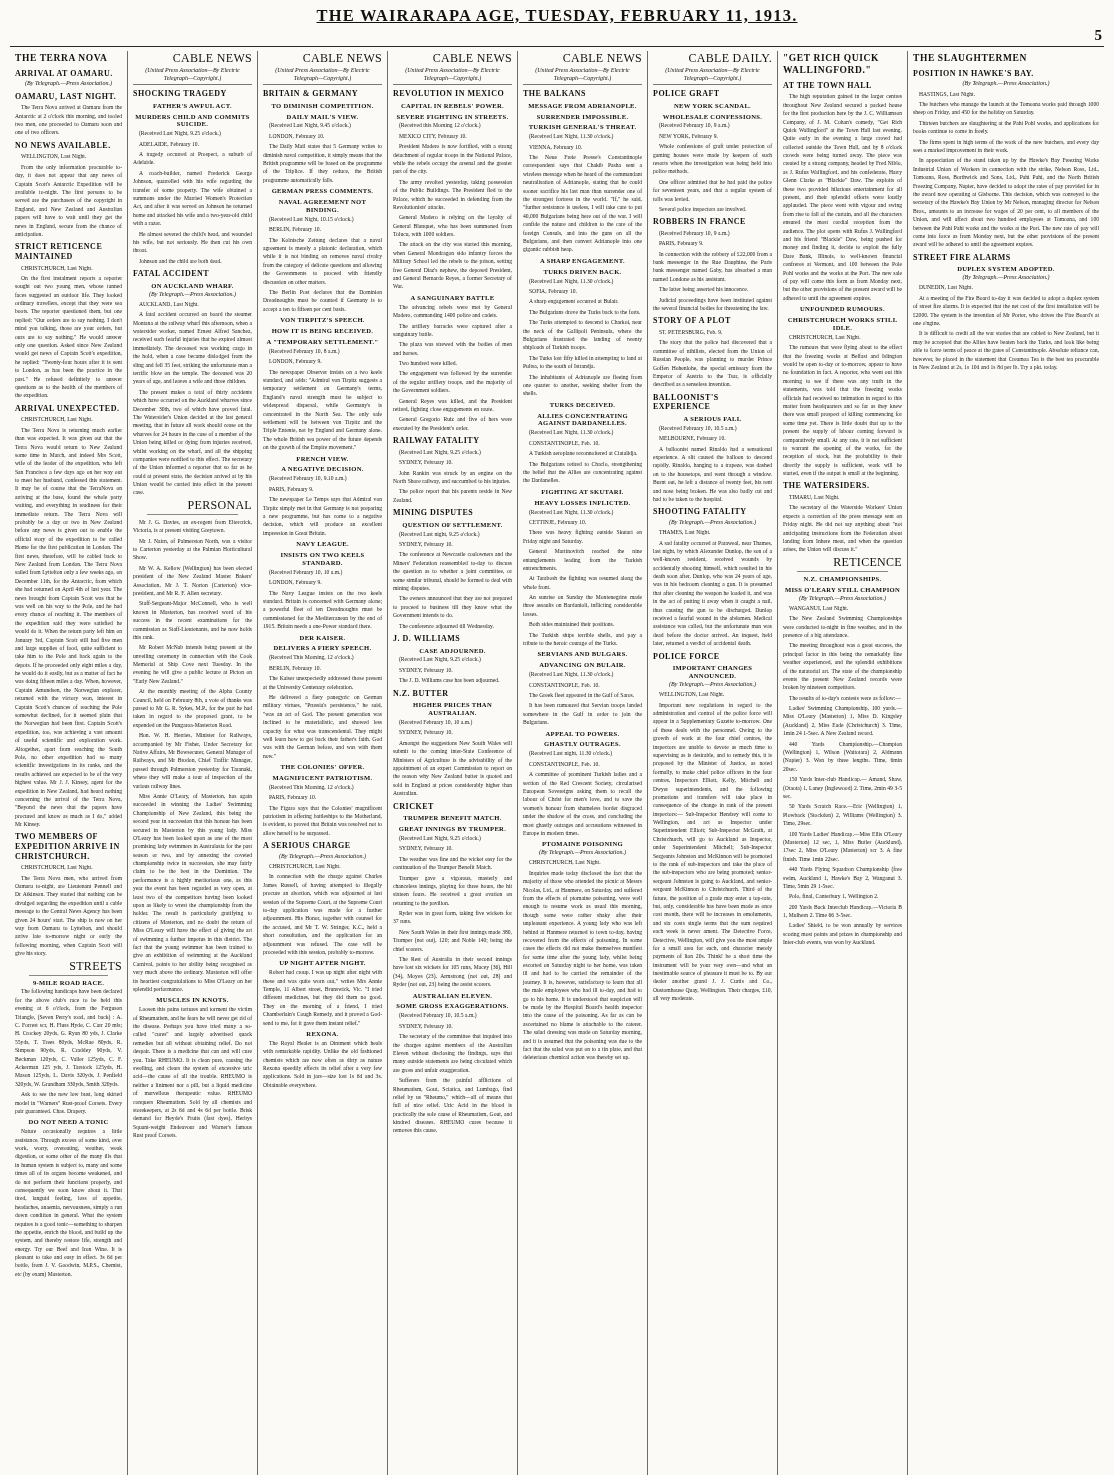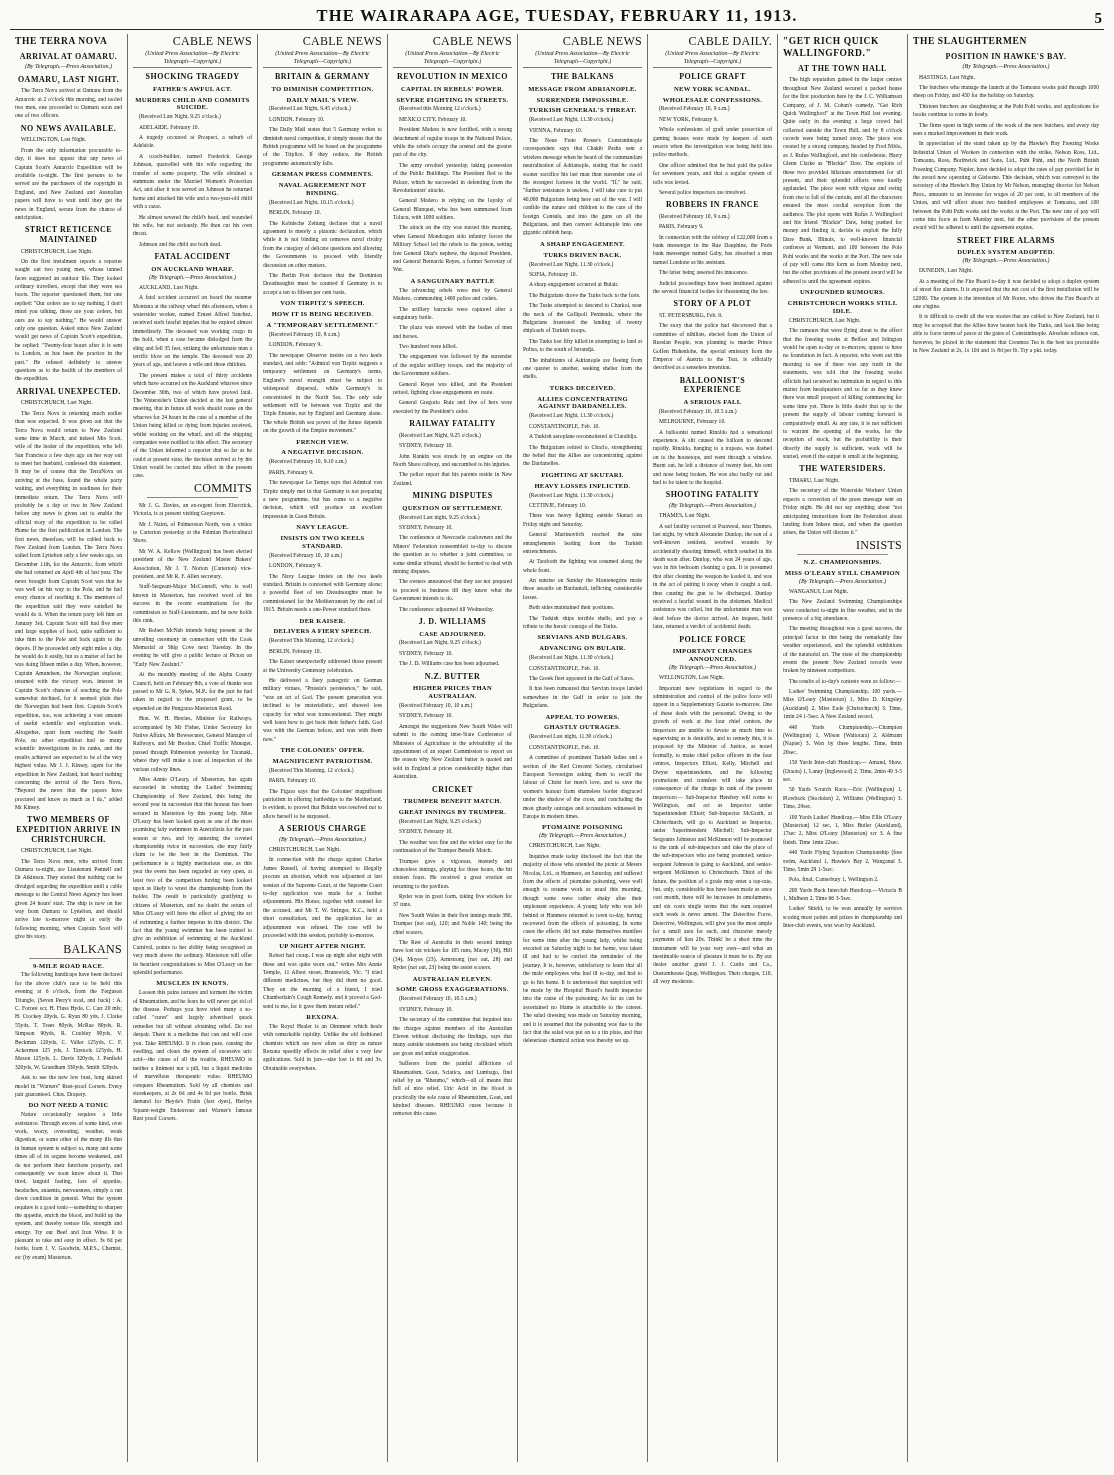--- a/index.html
+++ b/index.html
@@ -13,22 +13,23 @@
     width:1114px;height:1475px;
     box-sizing:border-box;
     padding:6px 10px 4px 10px;
     position:relative;
     background:#fbfaf6;
   }
   
   .masthead{
     display:flex;align-items:flex-end;justify-content:center;
     border-bottom:1px solid #2b2a27;
-    padding-bottom:3px;margin-bottom:4px;
+    padding-bottom:20px;margin-bottom:4px;
     position:relative;
+    text-decoration:underline;
   }
   .masthead .mh-title{
     font-family:"Liberation Serif", serif;
     font-size:16.5px;letter-spacing:1.2px;
     font-weight:600;
     text-align:center;
     white-space:nowrap;
   }
   .masthead .mh-page{
     position:absolute;right:2px;bottom:2px;
@@ -77,21 +78,20 @@
   .credit{
     text-align:center;
     font-size:6px;
     font-style:italic;
     line-height:1.25;
     margin:0 0 3px 0;
     border-bottom:1px solid #777;
     padding-bottom:2px;
   }
   .sub{
-    text-align:center;
     font-size:8px;
     font-weight:700;
     letter-spacing:.5px;
     text-transform:uppercase;
     margin:4px 0 2px 0;
     line-height:1.2;
   }
   .sub2{
     text-align:center;
     font-size:6.6px;
@@ -146,21 +146,21 @@
         <p class="t">From the only information procurable to-day, it does not appear that any news of Captain Scott's Antarctic Expedition will be available to-night. The first persons to be served are the purchasers of the copyright in England, and New Zealand and Australian papers will have to wait until they get the news in England, secure from the chance of anticipation.</p>
         <div class="sub">STRICT RETICENCE MAINTAINED</div>
         <p class="t">CHRISTCHURCH, Last Night.</p>
         <p class="t">On the first instalment reports a reporter sought out two young men, whose tanned faces suggested an outdoor life. They looked ordinary travellers, except that they were sea boots. The reporter questioned them, but one replied: "Our orders are to say nothing. I don't mind you talking, those are your orders, but ours are to say nothing." He would answer only one question. Asked since New Zealand would get news of Captain Scott's expedition, he replied: "Twenty-four hours after it is sent to London, as has been the practice in the past." He refused definitely to answer questions as to the health of the members of the expedition.</p>
         <div class="sub">ARRIVAL UNEXPECTED.</div>
         <p class="t">CHRISTCHURCH, Last Night.</p>
         <p class="t">The Terra Nova is returning much earlier than was expected. It was given out that the Terra Nova would return to New Zealand some time in March, and indeed Mrs Scott, wife of the leader of the expedition, who left San Francisco a few days ago on her way out to meet her husband, confessed this statement. It may be of course that the TerraNova on arriving at the base, found the whole party waiting, and everything in readiness for their immediate return. The Terra Nova will probably be a day or two in New Zealand before any news is given out to enable the official story of the expedition to be called Home for the first publication in London. The first news, therefore, will be cabled back to New Zealand from London. The Terra Nova sailed from Lyttelton only a few weeks ago, on December 11th, for the Antarctic, from which she had returned on April 4th of last year. The news brought from Captain Scott was that he was well on his way to the Pole, and he had every chance of reaching it. The members of the expedition said they were satisfied he would do it. When the return party left him on January 3rd, Captain Scott still had five men and large supplies of food, quite sufficient to take him to the Pole and back again to the depots. If he proceeded only eight miles a day, he would do it easily, but as a matter of fact he was doing fifteen miles a day. When, however, Captain Amundsen, the Norwegian explorer, returned with the victory won, interest in Captain Scott's chances of reaching the Pole somewhat declined, for it seemed plain that the Norwegian had been first. Captain Scott's expedition, too, was achieving a vast amount of useful scientific and exploration work. Altogether, apart from reaching the South Pole, no other expedition had so many scientific investigations in its ranks, and the results achieved are expected to be of the very highest value. Mr J. J. Kinsey, agent for the expedition in New Zealand, had heard nothing concerning the arrival of the Terra Nova, "Beyond the news that the papers have procured and know as much as I do," added Mr Kinsey.</p>
         <div class="sub">TWO MEMBERS OF EXPEDITION ARRIVE IN CHRISTCHURCH.</div>
         <p class="t">CHRISTCHURCH, Last Night.</p>
         <p class="t">The Terra Nova men, who arrived from Oamaru to-night, are Lieutenant Pennell and Dr Atkinson. They started that nothing can be divulged regarding the expedition until a cable message to the Central News Agency has been given 24 hours' start. The ship is now on her way from Oamaru to Lyttelton, and should arrive late to-morrow night or early the following morning, when Captain Scott will give his story.</p>
-        <div class="bighead">BALKANS</div>
+        <div class="bighead">STREETS</div>
         <hr class="rule">
         <div class="sub2">9-MILE ROAD RACE.</div>
         <p class="t">The following handicaps have been declared for the above club's race to be held this evening at 6 o'clock, from the Ferguson Triangle, (Seven Perry's road, and back) : A. C. Forrest scr, H. Fluss Hyde, C. Carr 20 mls; H. Crockey 20yds, G. Ryan 80 yds, J. Clarke 55yds, T. Trees 80yds, McRae 80yds, R. Simpson 90yds, R. Craddey 90yds, V. Beckman 120yds, C. Valler 125yds, C. F. Ackerman 125 yds, J. Tarstock 125yds, H. Mason 125yds, L. Davis 320yds, J. Penfield 320yds, W. Grandham 330yds, Smith 320yds.</p>
         <p class="t">Ask to see the new low bust, long skirted model in "Warners" Rust-proof Corsets.  Every pair guaranteed.  Chas. Drapery.</p>
         <div class="sub2">DO NOT NEED A TONIC</div>
         <p class="t">Nature occasionally requires a little assistance. Through excess of some kind, over work, worry, overeating, weather, weak digestion, or some other of the many ills that in human system is subject to, many and some times all of its organs become weakened, and do not perform their functions properly, and consequently we soon know about it. That tired, languid feeling, loss of appetite, headaches, anaemia, nervousness, simply a run down condition in general. What the system requires is a good tonic—something to sharpen the appetite, enrich the blood, and build up the system, and thereby restore life, strength and energy. Try our Beef and Iron Wine. It is pleasant to take and easy in effect. 3s 6d per bottle, from J. V. Goodwin, M.P.S., Chemist, etc (by exam) Masterton.</p>
       </div>
     <div class="col c-w2">
         <div class="bighead">CABLE NEWS</div>
         <div class="credit">(United Press Association—By Electric Telegraph—Copyright.)</div>
@@ -172,21 +172,21 @@
         <p class="t">A tragedy occurred at Prospect, a suburb of Adelaide.</p>
         <p class="t">A coach-builder, named Frederick George Johnson, quarrelled with his wife regarding the transfer of some property. The wife obtained a summons under the Married Women's Protection Act, and after it was served on Johnson he returned home and attacked his wife and a two-year-old child with a razor.</p>
         <p class="t">He almost severed the child's head, and wounded his wife, but not seriously. He then cut his own throat.</p>
         <p class="t">Johnson and the child are both dead.</p>
         <div class="sub">FATAL ACCIDENT</div>
         <div class="sub2">ON AUCKLAND WHARF.</div>
         <div class="ital">(By Telegraph.—Press Association.)</div>
         <p class="t">AUCKLAND, Last Night.</p>
         <p class="t">A fatal accident occurred on board the steamer Montana at the railway wharf this afternoon, when a watersider worker, named Ernest Alfred Sanchez, received such fearful injuries that he expired almost immediately. The deceased was working cargo in the hold, when a case became dislodged from the sling and fell 35 feet, striking the unfortunate man a terrific blow on the temple. The deceased was 20 years of age, and leaves a wife and three children.</p>
         <p class="t">The present makes a total of thirty accidents which have occurred on the Auckland wharves since December 30th, two of which have proved fatal. The Watersider's Union decided at the last general meeting, that in future all work should cease on the wharves for 24 hours in the case of a member of the Union being killed or dying from injuries received, whilst working on the wharf, and all the shipping companies were notified to this effect. The secretary of the Union informed a reporter that so far as he could at present state, the decision arrived at by his Union would be carried into effect in the present case.</p>
-        <div class="bighead">COMMITS</div>
+        <div class="bighead">PERSONAL</div>
         <hr class="rule">
         <p class="t">Mr J. G. Davies, an ex-regent from Eltercrick, Victoria, is at present visiting Greytown.</p>
         <p class="t">Mr J. Nairn, of Palmerston North, was a visitor to Carterton yesterday at the Palmian Horticultural Show.</p>
         <p class="t">Mr W. A. Kellow (Wellington) has been elected president of the New Zealand Master Bakers' Association, Mr J. T. Norton (Carterton) vice-president, and Mr R. F. Allen secretary.</p>
         <p class="t">Staff-Sergeant-Major McConnell, who is well known in Masterton, has received word of his success in the recent examinations for the commission as Staff-Lieutenants, and he now holds this rank.</p>
         <p class="t">Mr Robert McNab intends being present at the unveiling ceremony in connection with the Cook Memorial at Ship Cove next Tuesday. In the evening he will give a public lecture at Picton on "Early New Zealand."</p>
         <p class="t">At the monthly meeting of the Alpha County Council, held on February 8th, a vote of thanks was passed to Mr G. R. Sykes, M.P., for the part he had taken in regard to the proposed grant, to be expended on the Pungaroa-Masterton Road.</p>
         <p class="t">Hon. W. H. Herries, Minister for Railways, accompanied by Mr Fisher, Under Secretary for Native Affairs, Mr Bowsecurer, General Manager of Railways, and Mr Brodon, Chief Traffic Manager, passed through Palmerston yesterday for Taranaki, where they will make a tour of inspection of the various railway lines.</p>
         <p class="t">Miss Annie O'Leary, of Masterton, has again succeeded in winning the Ladies' Swimming Championship of New Zealand, this being the second year in succession that this honour has been secured in Masterton by this young lady. Miss O'Leary has been looked upon as one of the most promising lady swimmers in Australasia for the past season or two, and by annexing the coveted championship twice in succession, she may fairly claim to be the best in the Dominion. The performance is a highly meritorious one, as this year the event has been regarded as very open, at least two of the competitors having been looked upon as likely to wrest the championship from the holder. The result is particularly gratifying to citizens of Masterton, and no doubt the return of Miss O'Leary will have the effect of giving the art of swimming a further impetus in this district. The fact that the young swimmer has been trained to give an exhibition of swimming at the Auckland Carnival, points to her ability being recognised as very much above the ordinary. Masterton will offer its heartiest congratulations to Miss O'Leary on her splendid performance.</p>
         <div class="sub2">MUSCLES IN KNOTS.</div>
@@ -392,21 +392,21 @@
         <div class="colhead">"GET RICH QUICK WALLINGFORD."</div>
         <div class="sub">AT THE TOWN HALL</div>
         <p class="t">The high reputation gained in the larger centres throughout New Zealand secured a packed house for the first production here by the J. C. Williamson Company, of J. M. Cohan's comedy, "Get Rich Quick Wallingford" at the Town Hall last evening. Quite early in the evening a large crowd had collected outside the Town Hall, and by 8 o'clock crowds were being turned away. The piece was created by a strong company, headed by Fred Niblo, as J. Rufus Wallingford, and his confederate, Harry Glenn Clarke as "Blackie" Daw. The exploits of these two provided hilarious entertainment for all present, and their splendid efforts were loudly applauded. The piece went with vigour and swing from rise to fall of the curtain, and all the characters ensured the most cordial reception from the audience. The plot opens with Rufus J. Wallingford and his friend "Blackie" Daw, being pushed for money and finding it, decide to exploit the fully Dare Bank, Illinois, to well-known financial confreres at Vermont, and 100 between the Pole Pohl works and the works at the Port. The new sale of pay will come this form as from Monday next, but the other provisions of the present award will be adhered to until the agreement expires.</p>
         <div class="sub2">UNFOUNDED RUMOURS.</div>
         <div class="sub2">CHRISTCHURCH WORKS STILL IDLE.</div>
         <p class="t">CHRISTCHURCH, Last Night.</p>
         <p class="t">The rumours that were flying about to the effect that the freezing works at Belfast and Islington would be open to-day or to-morrow, appear to have no foundation in fact. A reporter, who went out this morning to see if there was any truth in the statements, was told that the freezing works officials had received no intimation in regard to this matter from headquarters and so far as they knew there was small prospect of killing commencing for some time yet. There is little doubt that up to the present the supply of labour coming forward is comparatively small. At any rate, it is not sufficient to warrant the opening of the works, for the reception of stock, but the probability is their directly the supply is sufficient, work will be started, even if the output is small at the beginning.</p>
         <div class="sub">THE WATERSIDERS.</div>
         <p class="t">TIMARU, Last Night.</p>
         <p class="t">The secretary of the Waterside Workers' Union expects a correction of the press message sent on Friday night. He did not say anything about "not anticipating instructions from the Federation about landing from Inhere meat, and when the question arises, the Union will discuss it."</p>
-        <div class="bighead">INSISTS</div>
+        <div class="bighead">RETICENCE</div>
         <hr class="rule">
         <div class="sub2">N.Z. CHAMPIONSHIPS.</div>
         <div class="sub2">MISS  O'LEARY  STILL CHAMPION</div>
         <div class="ital">(By Telegraph.—Press Association.)</div>
         <p class="t">WANGANUI, Last Night.</p>
         <p class="t">The New Zealand Swimming Championships were conducted to-night in fine weather, and in the presence of a big attendance.</p>
         <p class="t">The meeting throughout was a great success, the principal factor in this being the remarkably fine weather experienced, and the splendid exhibitions of the natatorial art. The state of the championship events the present New Zealand records were broken by nineteen competitors.</p>
         <p class="t">The results of to-day's contests were as follow:—</p>
         <p class="t">Ladies' Swimming Championship, 100 yards.—Miss O'Leary (Masterton) 1, Miss D. Kingsley (Auckland) 2, Miss Eade (Christchurch) 3. Time, 1min 24 1-5sec. A New Zealand record.</p>
         <p class="t">440 Yards Championship.—Champion (Wellington) 1, Wilson (Waitotara) 2, Aldmann (Napier) 3. Won by three lengths. Time, 6min 20sec.</p>

